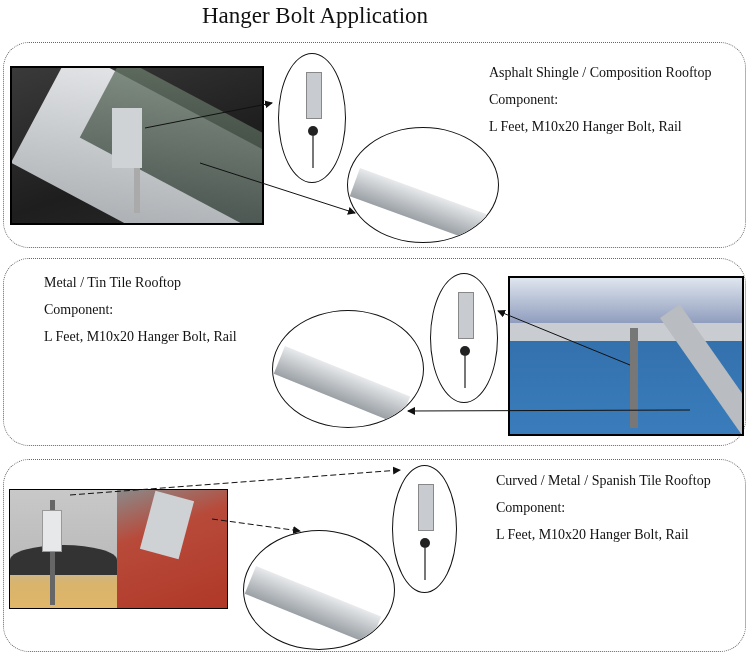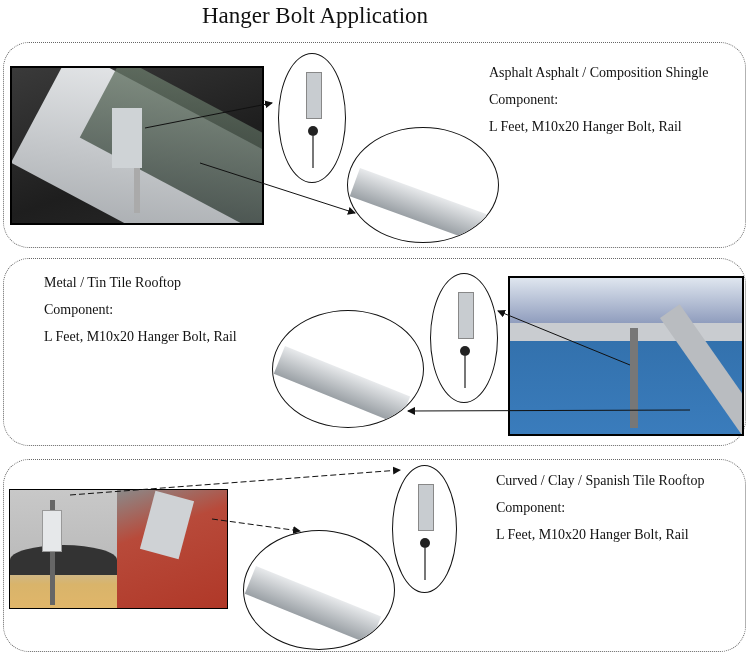--- a/index.html
+++ b/index.html
@@ -28,21 +28,21 @@
 </div>
 <div class="oval" style="left:278px;top:53px;width:68px;height:130px;">
   <div style="position:absolute;left:27px;top:18px;width:14px;height:45px;background:#c8ccd0;border:1px solid #888;"></div>
   <div style="position:absolute;left:29px;top:72px;width:10px;height:10px;border-radius:50%;background:#222;"></div>
   <div style="position:absolute;left:33px;top:82px;width:2px;height:32px;background:#777;"></div>
 </div>
 <div class="oval" style="left:347px;top:127px;width:152px;height:116px;">
   <div style="position:absolute;left:12px;top:40px;width:135px;height:30px;background:linear-gradient(180deg,#e8eaec,#9aa0a5);transform:rotate(20deg);transform-origin:0 0;"></div>
 </div>
 <div class="txt" style="left:489px;top:59px;">
-  <div>Asphalt Asphalt / Composition Shingle</div>
+  <div>Asphalt Shingle / Composition Rooftop</div>
   <div>Component:</div>
   <div>L Feet, M10x20 Hanger Bolt, Rail</div>
 </div>
 
 <div class="panel" id="p2"></div>
 <div class="txt" style="left:8px;top:269px;margin-left:36px;">
   <div>Metal / Tin Tile Rooftop</div>
   <div>Component:</div>
   <div>L Feet, M10x20 Hanger Bolt, Rail</div>
 </div>
@@ -74,21 +74,21 @@
 </div>
 <div class="oval" style="left:243px;top:530px;width:152px;height:120px;">
   <div style="position:absolute;left:12px;top:35px;width:135px;height:30px;background:linear-gradient(180deg,#e8eaec,#9aa0a5);transform:rotate(22deg);transform-origin:0 0;"></div>
 </div>
 <div class="oval" style="left:392px;top:465px;width:65px;height:128px;">
   <div style="position:absolute;left:25px;top:18px;width:14px;height:45px;background:#c8ccd0;border:1px solid #888;"></div>
   <div style="position:absolute;left:27px;top:72px;width:10px;height:10px;border-radius:50%;background:#222;"></div>
   <div style="position:absolute;left:31px;top:82px;width:2px;height:32px;background:#777;"></div>
 </div>
 <div class="txt" style="left:496px;top:467px;">
-  <div>Curved / Clay / Spanish Tile Rooftop</div>
+  <div>Curved / Metal / Spanish Tile Rooftop</div>
   <div>Component:</div>
   <div>L Feet, M10x20 Hanger Bolt, Rail</div>
 </div>
 
 <svg class="arrows" width="750" height="660">
   <defs>
     <marker id="ah" markerWidth="8" markerHeight="8" refX="7" refY="4" orient="auto">
       <path d="M0,0 L8,4 L0,8 z" fill="#111"></path>
     </marker>
   </defs>

